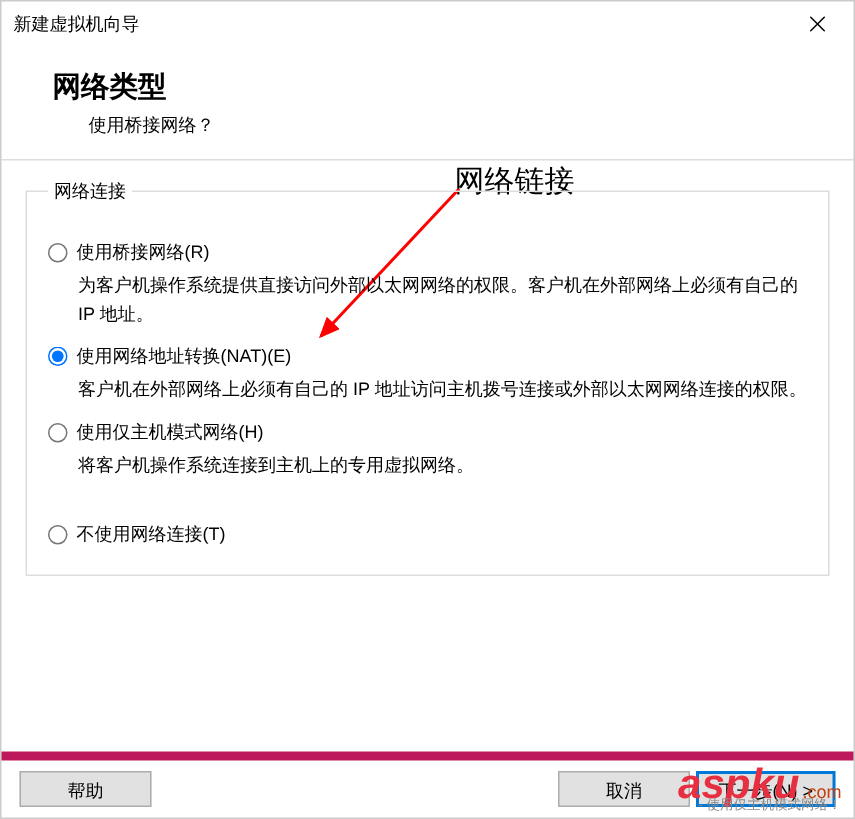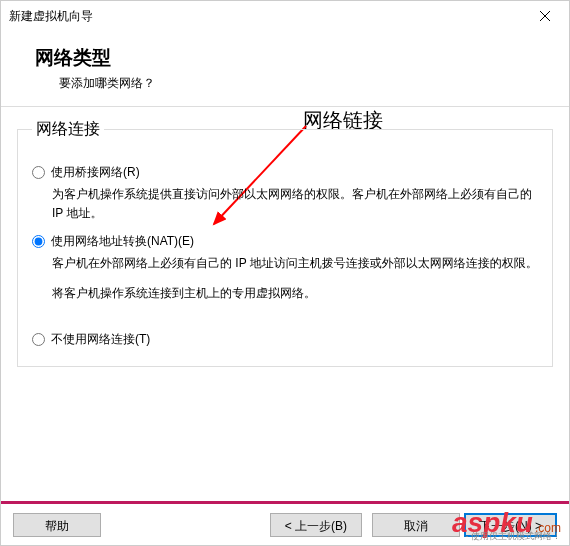--- a/index.html
+++ b/index.html
@@ -15,29 +15,29 @@
   .window { border: 1px solid #ccc; width: 570px; height: 546px; background: #fff; position: relative; }
   .titlebar { height: 30px; display: flex; align-items: center; padding: 0 8px; font-size: 12px; }
   .titlebar-title { flex: 1; }
   .close-btn { width: 44px; height: 28px; display: flex; align-items: center; justify-content: center; cursor: pointer; margin-right: -6px; }
   .close-btn svg { width: 10px; height: 10px; }
   .header { padding: 14px 10px 14px 34px; }
   .header-title { font-weight: bold; font-size: 19px; margin-bottom: 4px; }
   .header-sub { margin-left: 24px; font-size: 12px; }
   .body { border-top: 1px solid #ddd; padding: 12px 16px 10px 16px; position: relative; height: 430px; }
   fieldset { border: 1px solid #ddd; padding: 14px 14px 18px 14px; position: relative; }
-  legend { padding: 0 4px; font-size: 16px; margin-top: 16px; }
+  legend { padding: 0 4px; font-size: 12px; margin-top: 16px; }
   .option { margin: 10px 0 0 0; }
   .option label { display: flex; align-items: center; gap: 6px; cursor: pointer; }
   .option .radio { width: 13px; height: 13px; }
   .option-desc { margin: 4px 0 10px 20px; line-height: 1.6; }
   .standalone { margin-top: 28px; }
   .footer {
     position: absolute; bottom: 0; left: 0; right: 0;
-    height: 44px; border-top: 3px solid #be185d;
+    height: 44px; border-top: 6px solid #be185d;
     display: flex; align-items: center; padding: 0 12px; gap: 4px;
   }
   .footer .spacer { flex: 1; }
   button.win {
     font-family: inherit; font-size: 12px;
     background: #e1e1e1; border: 1px solid #adadad;
     padding: 4px 14px; min-width: 88px; height: 24px; cursor: pointer;
   }
   button.win.primary { border: 2px solid #0078d7; padding: 3px 13px; }
   .annotation {
@@ -62,21 +62,21 @@
     <span class="titlebar-title">新建虚拟机向导</span>
     <div class="close-btn">
       <svg viewBox="0 0 10 10">
           <path d="M0 0 L10 10 M10 0 L0 10" stroke="#000" stroke-width="1" fill="none"></path>
         </svg>
     </div>
   </div>
 
   <div class="header">
     <div class="header-title">网络类型</div>
-    <div class="header-sub">要添加哪类网络？</div>
+    <div class="header-sub">使用桥接网络？</div>
   </div>
 
   <div class="body">
 
     <div class="annotation">网络链接</div>
     <svg class="arrow" width="110" height="108">
       <defs>
         <marker id="ah" markerWidth="8" markerHeight="8" refX="6" refY="3" orient="auto">
           <path d="M0,0 L7,3 L0,6 Z" fill="#ff0000"></path>
         </marker>
@@ -97,36 +97,39 @@
 
       <div class="option">
         <label>
           <input type="radio" name="net" class="radio" checked="" style="">
           <span>使用网络地址转换(NAT)(E)</span>
         </label>
         <div class="option-desc">客户机在外部网络上必须有自己的 IP 地址访问主机拨号连接或外部以太网网络连接的权限。</div>
       </div>
 
       <div class="option">
+        <label>
+          <input type="radio" name="net" class="radio" style="">
+          <span>使用仅主机模式网络(H)</span>
+        </label>
         <div class="option-desc">将客户机操作系统连接到主机上的专用虚拟网络。</div>
       </div>
 
       <div class="option standalone">
         <label>
           <input type="radio" name="net" class="radio" style="">
           <span>不使用网络连接(T)</span>
         </label>
       </div>
     </fieldset>
   </div>
 
   <div class="footer">
     <button class="win">帮助</button>
     <div class="spacer"></div>
-    <button class="win">&lt; 上一步(B)</button>
     <button class="win" style="margin-left:6px">取消</button>
     <button class="win primary">下一步(N) &gt;</button>
   </div>
 
   <div class="watermark">
     <span>aspku</span>
       <span class="dc">.com</span>
     <span class="sub">- 使用仅主机模式网络！</span>
   </div>
 </div>

